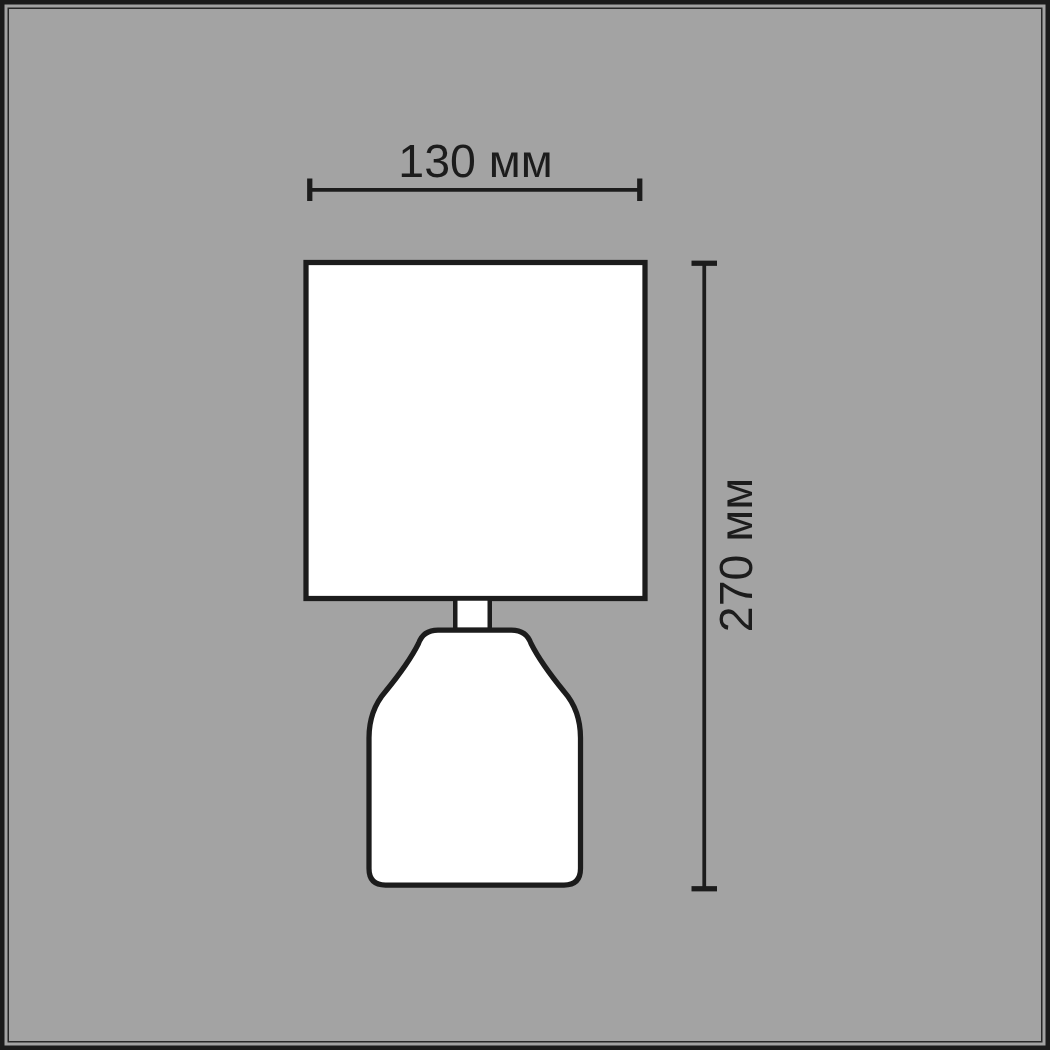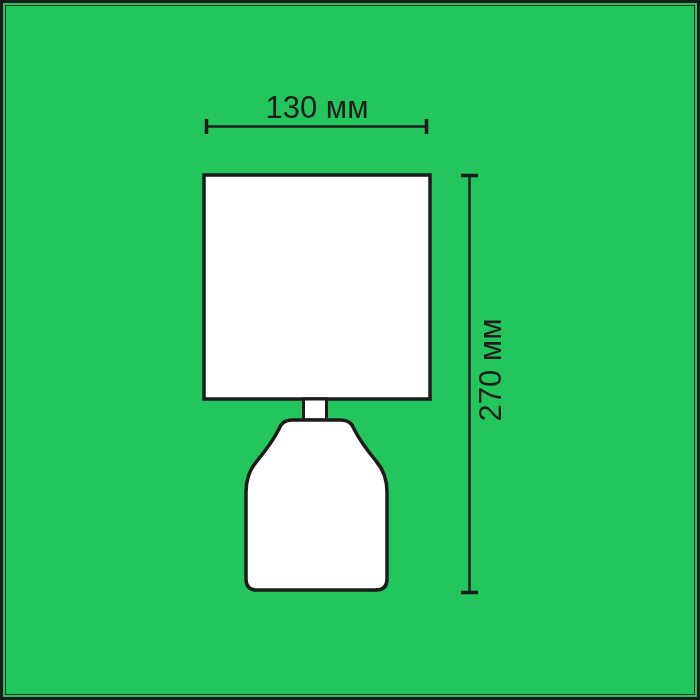--- a/index.html
+++ b/index.html
@@ -9,21 +9,21 @@
     height: 700px;
     background: #ffffff;
     font-family: "Liberation Sans", sans-serif;
   }
   .frame {
     position: absolute;
     inset: 0;
     width: 694px;
     height: 694px;
     border: 3px solid #1b1b1b;
-    background: #22c55e;
+    background: #a3a3a3;
   }
   .frame-inner {
     position: absolute;
     inset: 2px;
     border: 1px solid #2a2a2a;
     pointer-events: none;
   }
   svg.diagram {
     position: absolute;
     left: 0;

